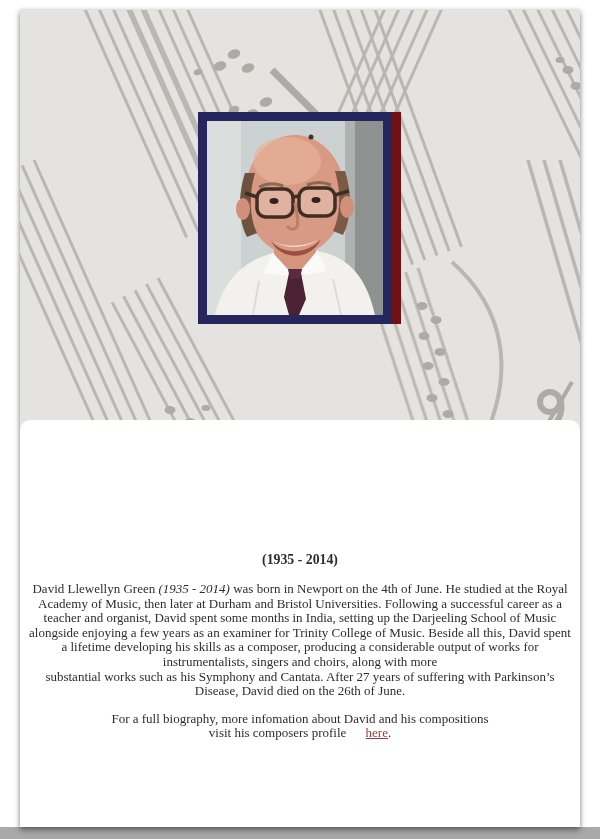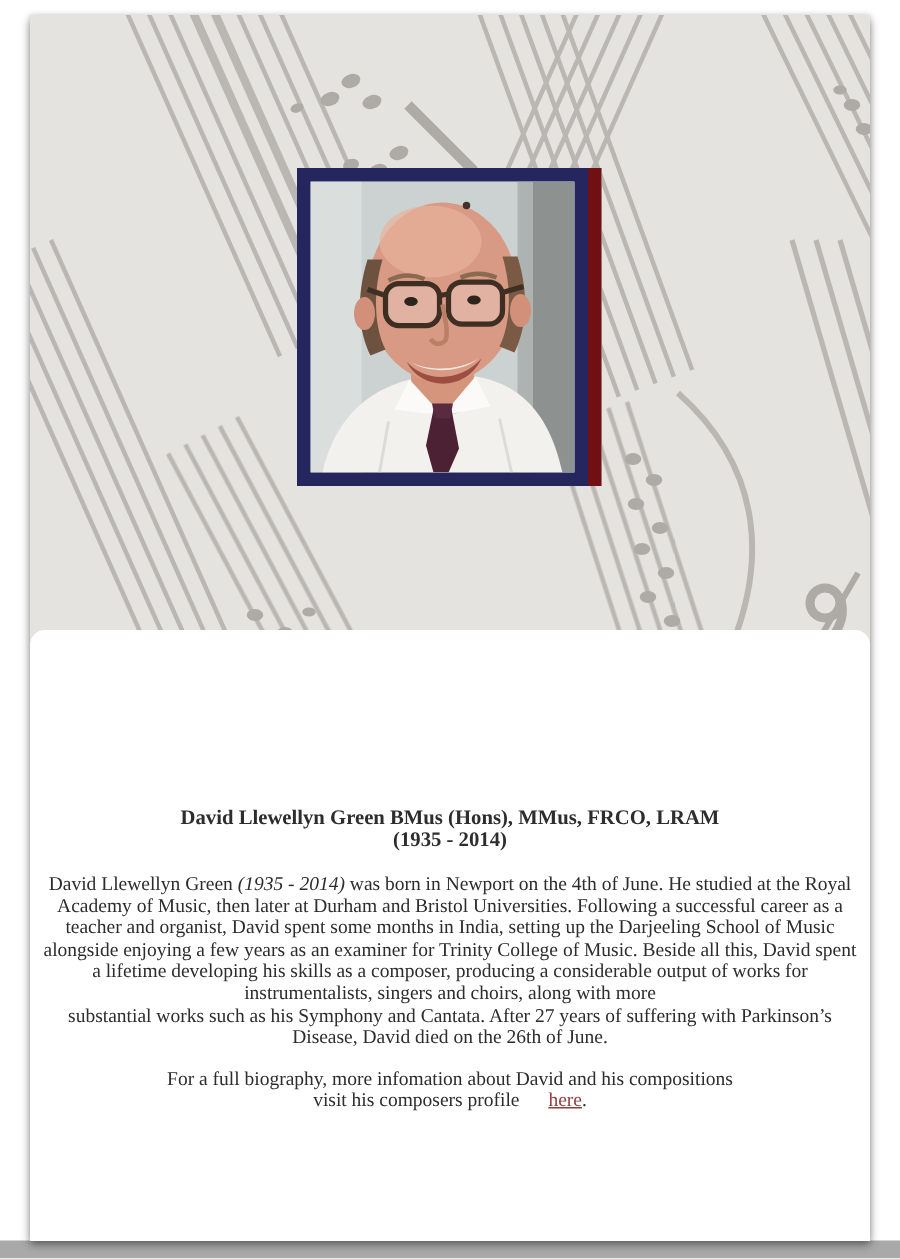--- a/index.html
+++ b/index.html
@@ -183,21 +183,21 @@
 
           <path d="M82,152 L94,152 L99,178 L92,194 L82,194 L77,176 Z" fill="#4c2134"></path>
           <path d="M81,148 L95,148 L93,158 L83,158 Z" fill="#5a2a40"></path>
         </svg>
       </div>
     </div>
   </div>
 
   <div class="content-card">
     <h1 class="page-title">
-      <span>David Llewellyn Green BMus (Hons), MMus, FRCO, LRAM</span><br>
+      <br>
       <span>(1935 - 2014)</span>
     </h1>
 
     <p class="bio-text"><span>David Llewellyn Green </span><i>(1935 - 2014)</i><span class="pre"> was born in Newport on the 4th of June. He studied at the Royal Academy of Music, then later at Durham and Bristol Universities. Following a successful career as a teacher and organist, David spent some months in India, setting up the Darjeeling School of Music alongside enjoying a few years as an examiner for Trinity College of Music. Beside all this, David spent a lifetime developing his skills as a composer, producing a considerable output of works for instrumentalists, singers and choirs, along with more
 substantial works such as his Symphony and Cantata. After 27 years of suffering with Parkinson’s Disease, David died on the 26th of June.</span></p>
 
     <p class="footer-note"><span class="pre">For a full biography, more infomation about David and his compositions
 visit his composers profile </span><a href="#" class="profile-link">here</a><span>.</span></p>
   </div>
 

